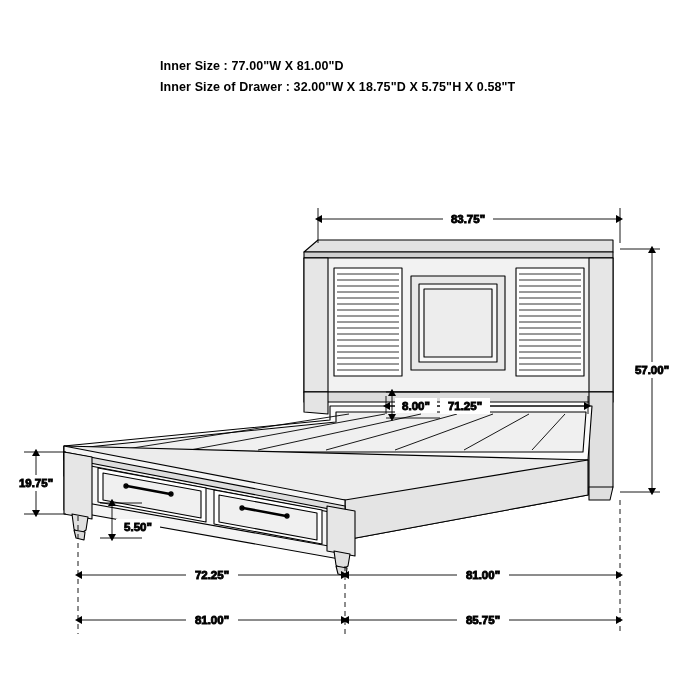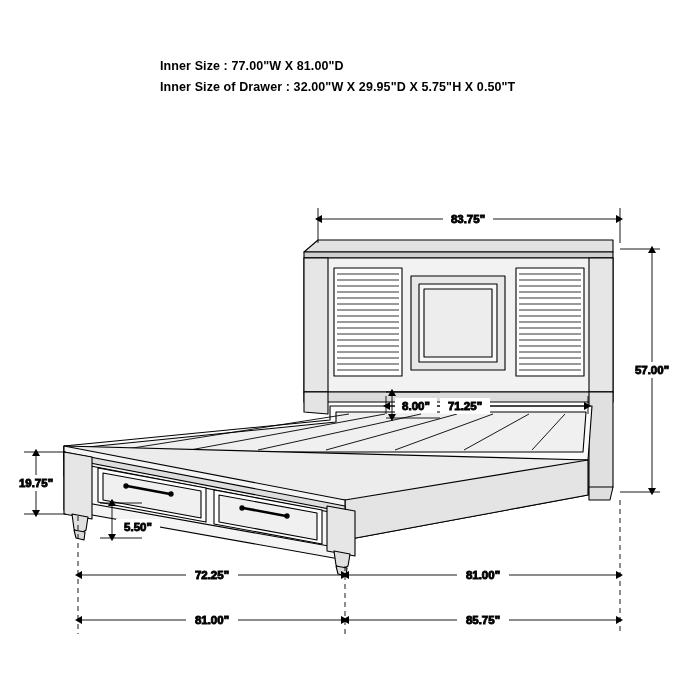--- a/index.html
+++ b/index.html
@@ -43,21 +43,21 @@
     fill: #000;
   }
 </style>
 </head>
 <body>
 
 <div id="stage">
 
   <div class="spec-block">
     <div class="spec-line">Inner Size : 77.00"W X 81.00"D</div>
-    <div class="spec-line">Inner Size of Drawer : 32.00"W X 29.95"D X 5.75"H X 0.50"T</div>
+    <div class="spec-line">Inner Size of Drawer : 32.00"W X 18.75"D X 5.75"H X 0.58"T</div>
   </div>
 
   <svg class="diagram" width="700" height="700" viewBox="0 0 700 700">
     <defs>
       <marker id="arrL" markerWidth="9" markerHeight="9" refX="8" refY="4.5" orient="auto">
         <path d="M8,0 L0,4.5 L8,9 z" fill="#000"></path>
       </marker>
       <marker id="arrR" markerWidth="9" markerHeight="9" refX="1" refY="4.5" orient="auto">
         <path d="M1,0 L9,4.5 L1,9 z" fill="#000"></path>
       </marker>

